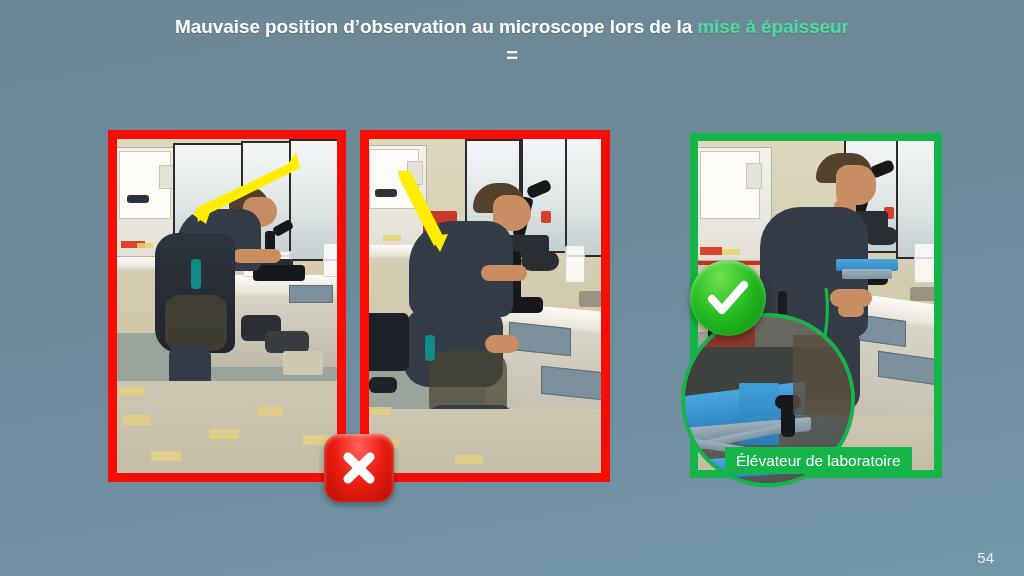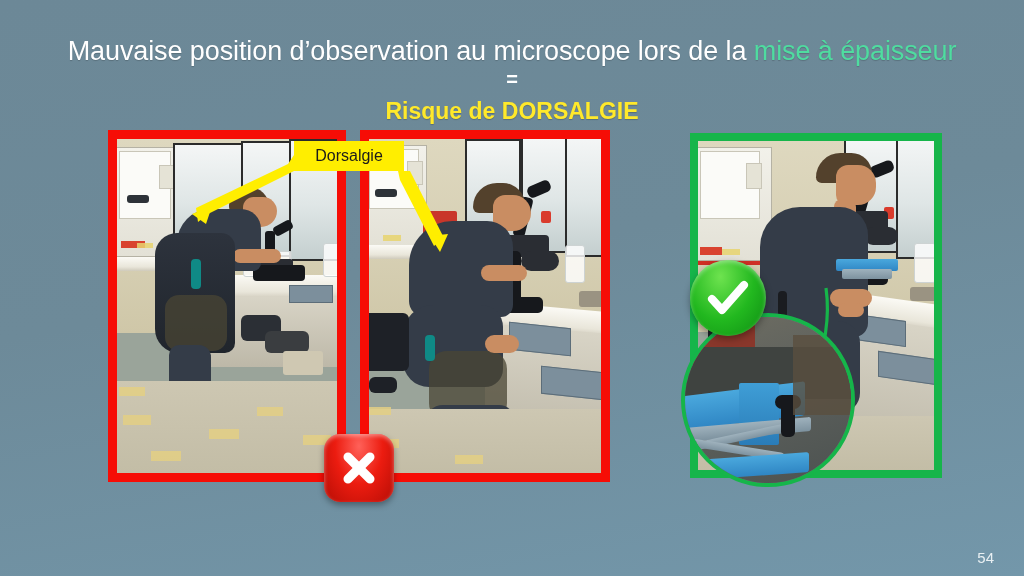--- a/index.html
+++ b/index.html
@@ -19,27 +19,26 @@
 
   
   .title-block {
     position: absolute;
     left: 0;
     top: 14px;
     width: 1024px;
     text-align: center;
   }
   .title-line1 {
-    font-size: 27px;
-    font-weight: normal;
+    font-size: 19px;
+    font-weight: bold;
     color: #ffffff;
     line-height: 26px;
     letter-spacing: -0.1px;
     text-shadow: 0 1px 1px rgba(0,0,0,.18);
-    margin-top: 24px;
   }
   .title-accent {
     color: #4fdca0;
   }
   .title-equals {
     font-size: 20px;
     font-weight: bold;
     color: #ffffff;
     line-height: 26px;
     margin-top: 2px;
@@ -206,21 +205,20 @@
   }
 </style>
 </head>
 <body>
 
 <div class="slide">
 
   <div class="title-block">
     <div class="title-line1"><span>Mauvaise position d’observation au microscope lors de la </span><span class="title-accent">mise à épaisseur</span></div>
     <div class="title-equals">=</div>
-    <div class="title-line2">Risque de DORSALGIE</div>
   </div>
 
   <div class="panel panel-bad-left">
     <div class="scene">
       <div class="wall-back"></div>
 
       <div class="fumehood" style="left:-2px;top:8px;width:62px;height:108px;"></div>
       <div class="hood-panel" style="left:2px;top:12px;width:50px;height:66px;"></div>
       <div class="hood-panel" style="left:42px;top:26px;width:14px;height:22px;background:#e5e3d6;"></div>
       <div style="position:absolute;left:10px;top:56px;width:22px;height:8px;background:#2d3238;border-radius:3px;"></div>
@@ -398,31 +396,31 @@
       <div class="elevator-steel" style="left:-8px;top:118px;width:108px;height:8px;border-radius:4px;transform:rotate(-12deg);"></div>
       <div class="elevator-steel" style="left:-4px;top:128px;width:104px;height:8px;border-radius:4px;transform:rotate(9deg);"></div>
       <div class="elevator-blue" style="left:-16px;top:140px;width:140px;height:20px;border-radius:3px;transform:skewY(-4deg);"></div>
 
       <div style="position:absolute;left:96px;top:86px;width:14px;height:34px;background:#16181c;border-radius:5px;"></div>
       <div style="position:absolute;left:90px;top:78px;width:26px;height:14px;background:#16181c;border-radius:7px;"></div>
       <div style="position:absolute;left:108px;top:18px;width:58px;height:80px;background:#5a4f3e;opacity:.8;"></div>
     </div>
   </div>
 
+  <div class="caption-green">Élévateur de laboratoire</div>
 
   <svg class="arrow-svg" viewBox="0 0 1024 576">
 
     <polygon points="296,152 300,168 208,214 198,222 196,208 288,164" fill="#ffee00"></polygon>
     <polygon points="192,214 212,206 206,224" fill="#ffee00"></polygon>
 
     <polygon points="398,171 410,171 444,238 434,246 400,180" fill="#ffee00"></polygon>
     <polygon points="430,236 448,234 440,252" fill="#ffee00"></polygon>
   </svg>
 
-  <div class="dorsalgie-label">Dorsalgie</div>
 
   <div class="cross-badge">
     <svg width="44" height="44" viewBox="0 0 44 44" aria-hidden="true">
       <g stroke="#ffffff" stroke-width="9" stroke-linecap="round">
         <line x1="11" y1="11" x2="33" y2="33"></line>
         <line x1="33" y1="11" x2="11" y2="33"></line>
       </g>
     </svg>
   </div>
 

